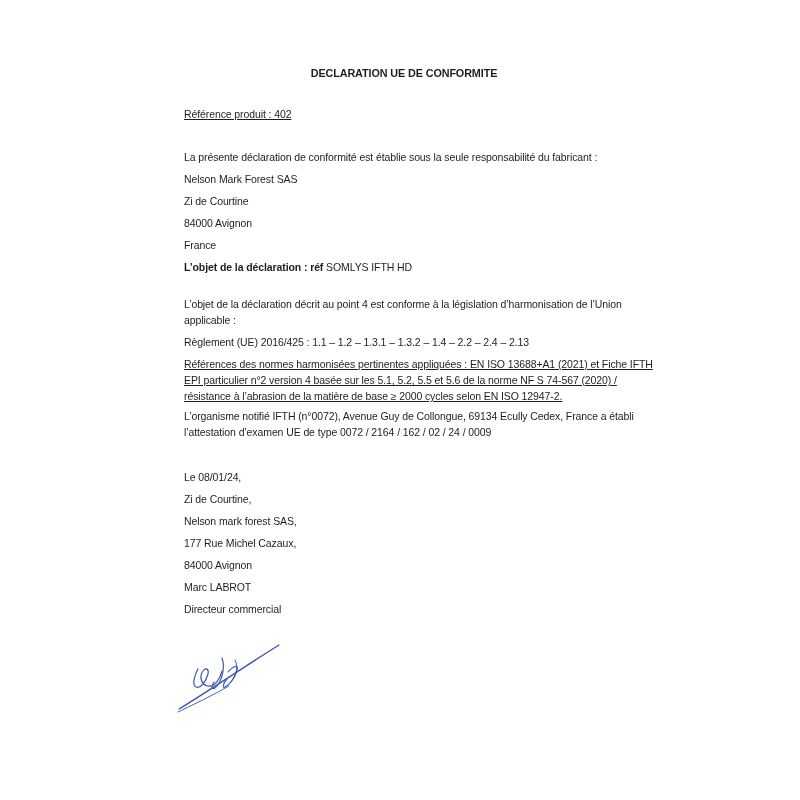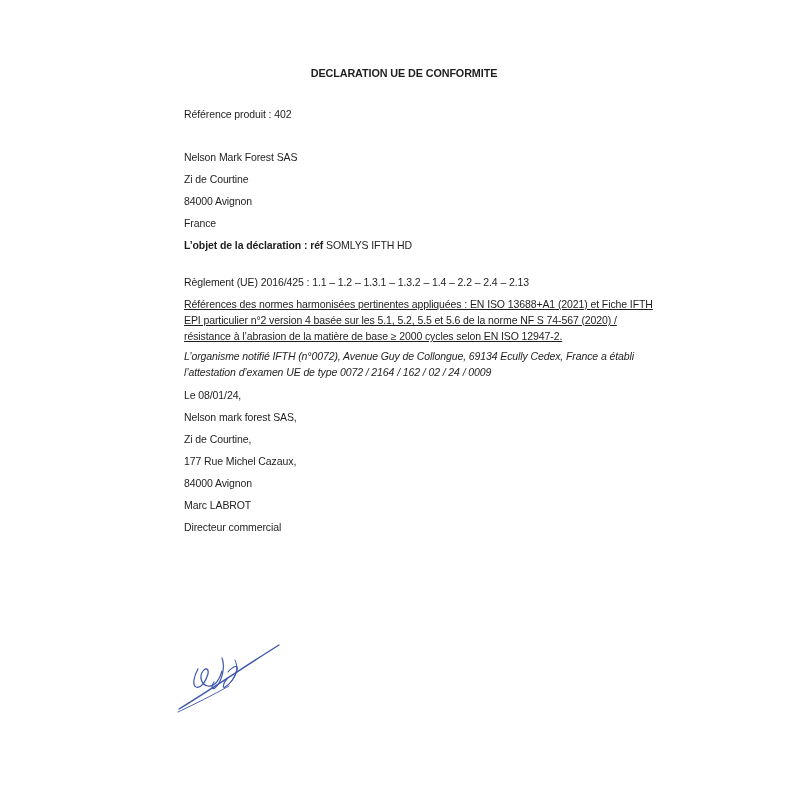--- a/index.html
+++ b/index.html
@@ -22,69 +22,74 @@
     line-height: 16px;
   }
   .title {
     margin: 65px 0 25px 0;
     font-weight: 700;
     text-align: center;
     font-size: 10.8px;
   }
   .p { margin: 0 0 6px 0; white-space: nowrap; }
   .p-line { white-space: nowrap; }
-  .mb27 { margin-bottom: 27px; }
+  .mb27 { margin-bottom: 27px; text-decoration: underline; }
   .mb21 { margin-bottom: 21px; }
   .mb6  { margin-bottom: 6px; }
   .mb4  { margin-bottom: 4px; text-decoration: underline; }
-  .mb23 { margin-bottom: 7px; font-style: italic; }
+  .mb23 { margin-bottom: 29px; }
   .bold { font-weight: 700; }
   .signature {
     position: absolute;
     left: 165px;
     top: 638px;
     width: 120px;
     height: 85px;
   }
 </style>
 </head>
 <body>
 
 <div class="page">
   <div class="content">
 
     <div class="title">DECLARATION UE DE CONFORMITE</div>
 
     <div class="p mb27">Référence produit : 402</div>
 
+    <div class="p">La présente déclaration de conformité est établie sous la seule responsabilité du fabricant :</div>
 
     <div class="p">Nelson Mark Forest SAS</div>
     <div class="p">Zi de Courtine</div>
     <div class="p">84000 Avignon</div>
     <div class="p">France</div>
 
     <div class="p mb21"><span class="bold">L’objet de la déclaration : réf</span><span> SOMLYS IFTH HD</span></div>
 
+    <div class="mb6">
+      <div class="p-line">L’objet de la déclaration décrit au point 4 est conforme à la législation d’harmonisation de l’Union</div>
+      <div class="p-line">applicable :</div>
+    </div>
 
     <div class="p">Règlement (UE) 2016/425 : 1.1 – 1.2 – 1.3.1 – 1.3.2 – 1.4 – 2.2 – 2.4 – 2.13</div>
 
     <div class="mb4">
       <div class="p-line">Références des normes harmonisées pertinentes appliquées : EN ISO 13688+A1 (2021) et Fiche IFTH</div>
       <div class="p-line">EPI particulier n°2 version 4 basée sur les 5.1, 5.2, 5.5 et 5.6 de la norme NF S 74-567 (2020) /</div>
       <div class="p-line">résistance à l’abrasion de la matière de base ≥ 2000 cycles selon EN ISO 12947-2.</div>
     </div>
 
     <div class="mb23">
       <div class="p-line">L’organisme notifié IFTH (n°0072), Avenue Guy de Collongue, 69134 Ecully Cedex, France a établi</div>
       <div class="p-line">l’attestation d’examen UE de type 0072 / 2164 / 162 / 02 / 24 / 0009</div>
     </div>
 
     <div class="p">Le 08/01/24,</div>
+    <div class="p">Zi de Courtine,</div>
     <div class="p">Nelson mark forest SAS,</div>
-    <div class="p">Zi de Courtine,</div>
     <div class="p">177 Rue Michel Cazaux,</div>
     <div class="p">84000 Avignon</div>
     <div class="p">Marc LABROT</div>
     <div class="p">Directeur commercial</div>
 
   </div>
 
   <svg class="signature" viewBox="0 0 120 85" fill="none" xmlns="http://www.w3.org/2000/svg">
     <path d="M14,71 C45,52 85,25 114,7" stroke-width="1.4" stroke-linecap="round" stroke="#3d56ad"></path>
     <path d="M13,74 C30,66 48,57 64,48" stroke-width="0.9" stroke-linecap="round" stroke="#3d56ad"></path>

